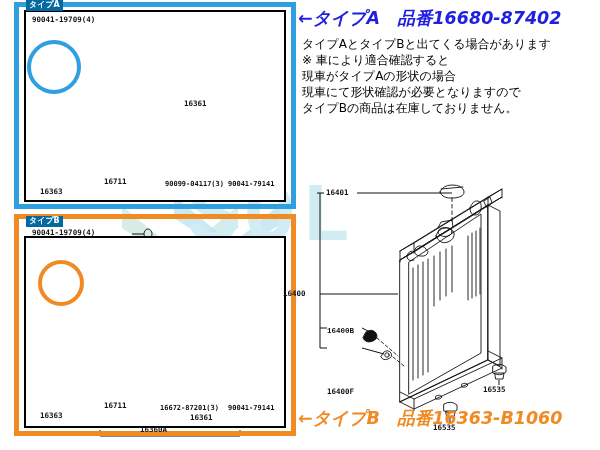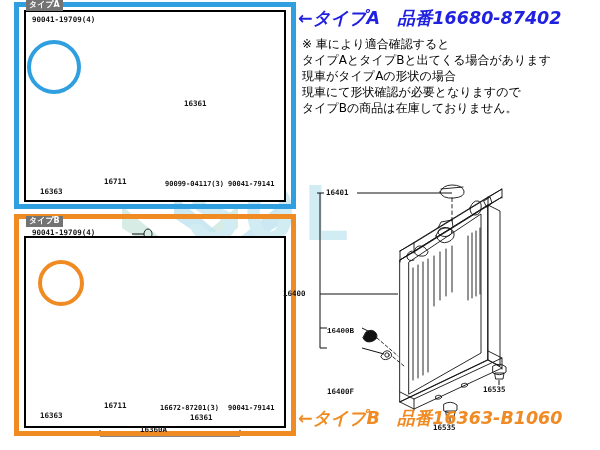--- a/index.html
+++ b/index.html
@@ -27,21 +27,21 @@
   #typeA-frame{left:14px;top:2px;width:282px;height:207px;border:5px solid #2f9fe0;}
   #typeB-frame{left:14px;top:214px;width:282px;height:222px;border:5px solid #f08a22;}
 
   
   .panel{position:absolute;box-sizing:border-box;background:#ffffff;border:2px solid #000;}
   #panelA{left:24px;top:10px;width:262px;height:192px;}
   #panelB{left:24px;top:236px;width:262px;height:192px;}
 
   
   .type-tag{
-    position:absolute;background:#737373;color:#fff;
+    position:absolute;background:#0369a1;color:#fff;
     font-size:8px;line-height:10px;padding:0 3px 1px 3px;
     font-family:"DejaVu Sans",sans-serif;font-weight:700;
     letter-spacing:0px;white-space:nowrap;
   }
   #tagA{left:26px;top:0px;}
   #tagB{left:26px;top:216px;}
 
   
   .pn{
     position:absolute;white-space:nowrap;
@@ -504,22 +504,22 @@
   <div class="pn" style="left:326px;top:189px;">16401</div>
   <div class="pn" style="left:283px;top:290px;">16400</div>
   <div class="pn" style="left:327px;top:327px;font-family:Liberation Mono, monospace;">16400B</div>
   <div class="pn" style="left:327px;top:344px;margin-top:44px;">16400F</div>
   <div class="pn" style="left:433px;top:424px;">16535</div>
   <div class="pn" style="left:483px;top:386px;">16535</div>
 
   <div class="cap-a">←タイプA　品番16680-87402</div>
 
   <div class="note">
+    <div>タイプAとタイプBと出てくる場合があります</div>
     <div>※ 車により適合確認すると</div>
-    <div>タイプAとタイプBと出てくる場合があります</div>
     <div>現車がタイプAの形状の場合</div>
     <div>現車にて形状確認が必要となりますので</div>
     <div>タイプBの商品は在庫しておりません。</div>
   </div>
 
   <div class="cap-b">←タイプB　品番16363-B1060</div>
 
 </div>
 
 </body></html>

